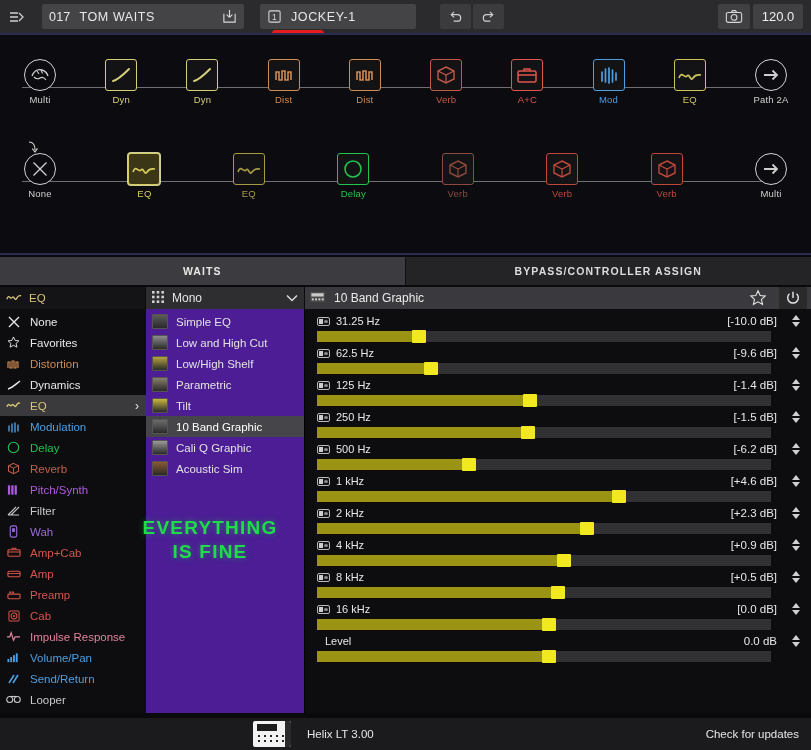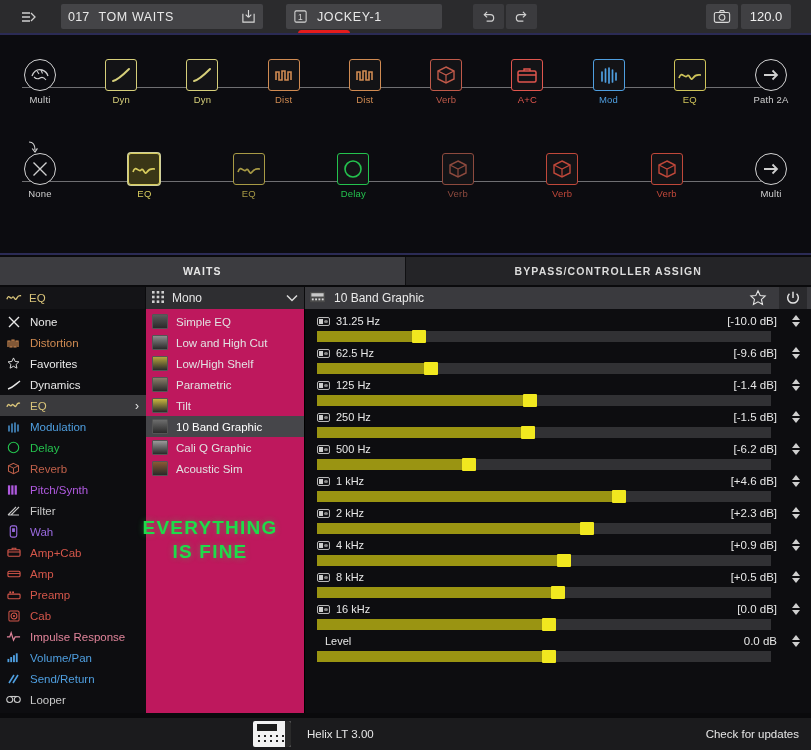--- a/index.html
+++ b/index.html
@@ -9,21 +9,21 @@
     font-family: "Liberation Sans", sans-serif;
     overflow: hidden;
     color: #ddd;
   }
   #app { position: relative; width: 811px; height: 750px; background: #0a0a0c; }
 
   
   .topbar {
     position: absolute; left: 0; top: 0; width: 811px; height: 33px;
     background: #2b2b2d;
-    display: flex; align-items: center; padding: 0 20px; gap: 23px;
+    display: flex; align-items: center; padding: 0 8px; gap: 16px;
   }
   .tb-hamburger {
     width: 18px; height: 22px; flex: 0 0 auto;
     display: flex; align-items: center; justify-content: center;
     color: #cfcfcf; font-size: 14px; line-height: 1;
   }
   .preset-field {
     height: 25px; background: #444447; border-radius: 2px;
     display: flex; align-items: center; padding: 0 7px; gap: 9px;
     color: #e8e8e8; font-size: 12.5px; letter-spacing: .2px;
@@ -139,21 +139,21 @@
   .cat-item.active { background: #3a3a3d; }
   .cat-ico {
     width: 15px; height: 14px; display: flex; align-items: center; justify-content: center;
     flex: 0 0 15px;
   }
   .cat-arrow { position: absolute; right: 7px; color: #e6e6e6; font-size: 12px; }
 
   
   .modellist {
     position: absolute; left: 146px; top: 309px; width: 159px; height: 404px;
-    background: #be185d; padding-top: 2px;
+    background: #4c1d95; padding-top: 2px;
     border-right: 1px solid #000;
   }
   .model-item {
     height: 21px; display: flex; align-items: center; gap: 8px;
     padding: 0 6px; font-size: 11.5px; color: #e2e2e2;
   }
   .model-item.active { background: #46464a; color: #fff; }
   .m-ico { width: 16px; height: 15px; flex: 0 0 16px; border-radius: 1px; }
 
   
@@ -540,33 +540,33 @@
       <div class="cat-item">
         <span class="cat-ico">
           <svg width="12" height="12" viewBox="0 0 12 12">
             <path d="M1 1l10 10M11 1L1 11" stroke="#e8e8e8" stroke-width="1.4" fill="none"></path>
           </svg>
         </span>
         <span style="color:#e8e8e8">None</span>
       </div>
       <div class="cat-item">
         <span class="cat-ico">
+          <svg width="13" height="13" viewBox="0 0 14 14">
+            <path d="M7 1l1.8 3.8 4 .4-3 2.8.9 4L7 10l-3.7 2 .9-4-3-2.8 4-.4z" stroke="#e8e8e8" stroke-width="1" fill="none"></path>
+          </svg>
+        </span>
+        <span style="color:#e8e8e8">Favorites</span>
+      </div>
+      <div class="cat-item">
+        <span class="cat-ico">
           <svg width="14" height="12" viewBox="0 0 14 12">
             <path d="M1 10V4h2v6h2V3h2v7h2V4h2v6" stroke="#d08b52" stroke-width="1.2" fill="none"></path>
           </svg>
         </span>
         <span style="color:#d08b52">Distortion</span>
-      </div>
-      <div class="cat-item">
-        <span class="cat-ico">
-          <svg width="13" height="13" viewBox="0 0 14 14">
-            <path d="M7 1l1.8 3.8 4 .4-3 2.8.9 4L7 10l-3.7 2 .9-4-3-2.8 4-.4z" stroke="#e8e8e8" stroke-width="1" fill="none"></path>
-          </svg>
-        </span>
-        <span style="color:#e8e8e8">Favorites</span>
       </div>
       <div class="cat-item">
         <span class="cat-ico">
           <svg width="14" height="12" viewBox="0 0 14 12">
             <path d="M1 10C5 9 9 5 13 2" stroke="#e6e6e6" stroke-width="1.5" fill="none"></path>
           </svg>
         </span>
         <span style="color:#e6e6e6">Dynamics</span>
       </div>
       <div class="cat-item active">

